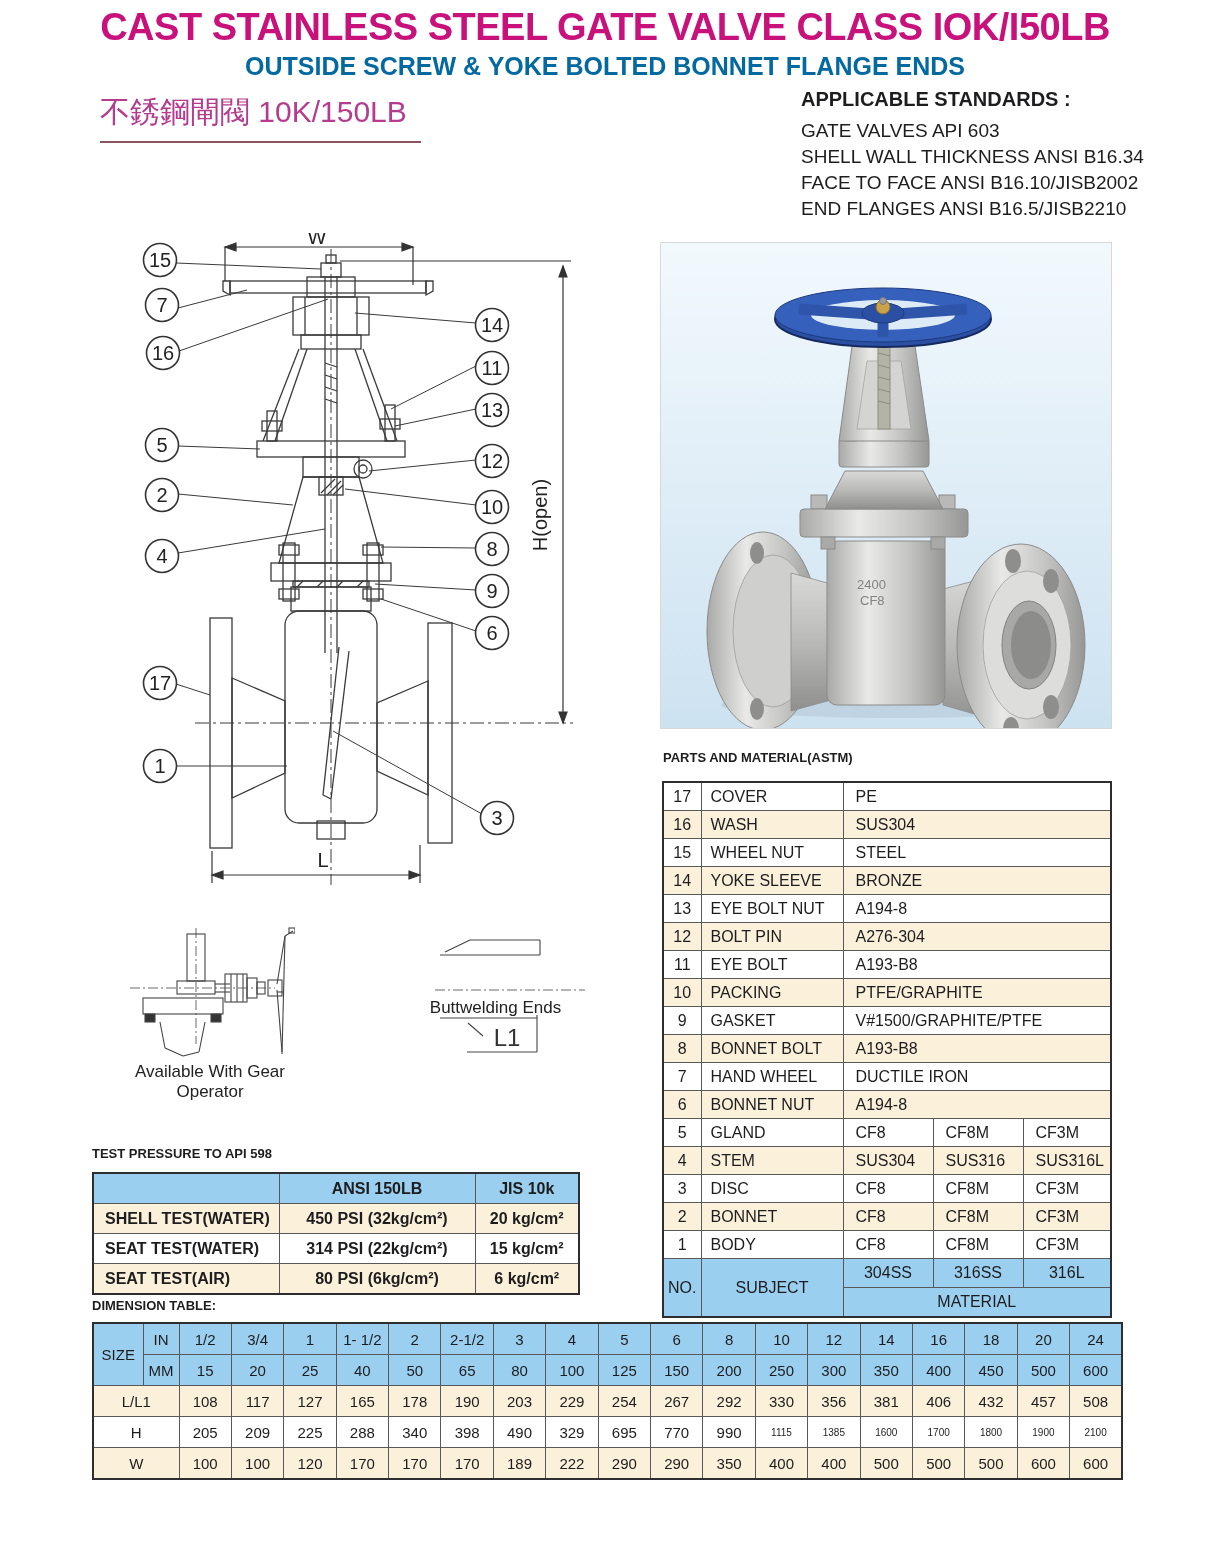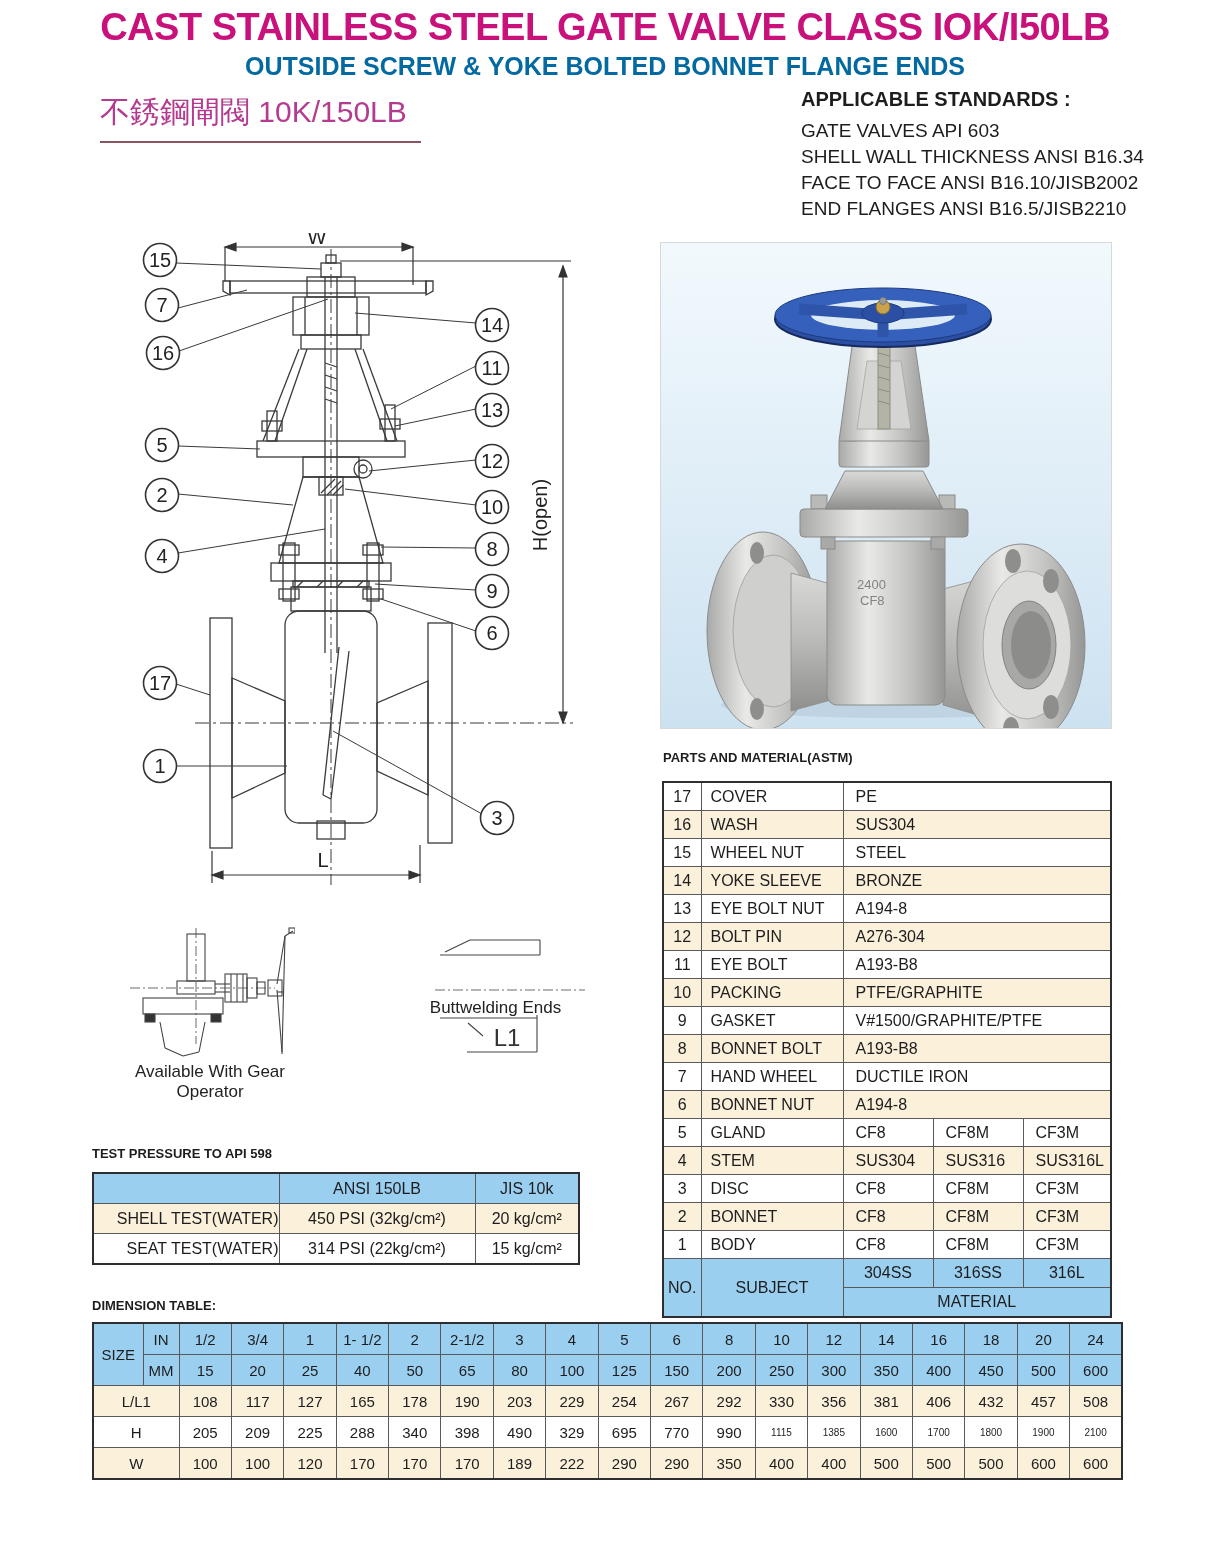--- a/index.html
+++ b/index.html
@@ -33,21 +33,21 @@
 
   #parts-table{width:448px;border:2px solid #2e2e30;}
   #parts-table td{height:27px;}
   #parts-table td.c{text-align:center;}
   #parts-table td.subj{padding-left:9px;}
   #parts-table td.mat{padding-left:12px;}
   #parts-table tr.foot td{height:28px;text-align:center;}
 
   #test-table{width:486px;border:2px solid #2e2e30;}
   #test-table td{height:29px;text-align:center;}
-  #test-table td.lbl{text-align:right;padding-left:22px;margin-left:48px;}
+  #test-table td.lbl{text-align:left;padding-left:11px;margin-left:48px;}
 
   #dim-table{width:1030px;border:2px solid #2e2e30;}
   #dim-table td,#dim-table th{height:30px;text-align:center;font-size:15px;font-weight:normal;}
   #dim-table td.small{font-size:10px;}
 
   .caption{font-size:17px;color:#222;text-align:center;}
   svg text{font-family:"Liberation Sans",sans-serif;}
   .photo-frame{border:1px solid #d8d8d8;}
 </style>
 </head>
@@ -488,41 +488,46 @@
     <line x1="5" y1="90" x2="102" y2="90"></line>
     <line x1="33" y1="95" x2="48" y2="108"></line>
     <line x1="102" y1="87" x2="102" y2="124"></line>
     <line x1="32" y1="124" x2="102" y2="124"></line>
   </g>
   <text x="72" y="118" font-size="24" fill="#333" text-anchor="middle">L1</text>
 </svg>
 <div class="abs caption" style="left:408px;top:998px;width:175px;">Buttwelding Ends</div>
 
 <div class="abs section-head" style="left:92px;top:1146px;">TEST PRESSURE TO API 598</div>
-<table id="test-table" class="abs" style="left:92px;top:1172px;">
+<table id="test-table" class="abs" style="left:92px;top:1172px;font-weight:bold;">
   <colgroup>
       <col style="width:186px">
       <col style="width:196px">
       <col style="width:104px">
     </colgroup>
   <tbody>
       <tr class="blue">
         <td class="lbl"></td>
         <td>ANSI 150LB</td>
         <td>JIS 10k</td>
       </tr>
       <tr class="cream">
         <td class="lbl">SHELL TEST(WATER)</td>
         <td>450 PSI (32kg/cm²)</td>
         <td>20 kg/cm²</td>
       </tr>
       <tr>
         <td class="lbl">SEAT TEST(WATER)</td>
         <td>314 PSI (22kg/cm²)</td>
         <td>15 kg/cm²</td>
+      </tr>
+      <tr class="cream">
+        <td class="lbl">SEAT TEST(AIR)</td>
+        <td>80 PSI (6kg/cm²)</td>
+        <td>6 kg/cm²</td>
       </tr>
     </tbody>
 </table>
 
 <div class="abs section-head" style="left:92px;top:1298px;">DIMENSION TABLE:</div>
 <table id="dim-table" class="abs" style="left:92px;top:1322px;">
   <colgroup>
       <col style="width: 50px;">
       <col style="width: 36px;">
       <col style="width: 52.4px;">

